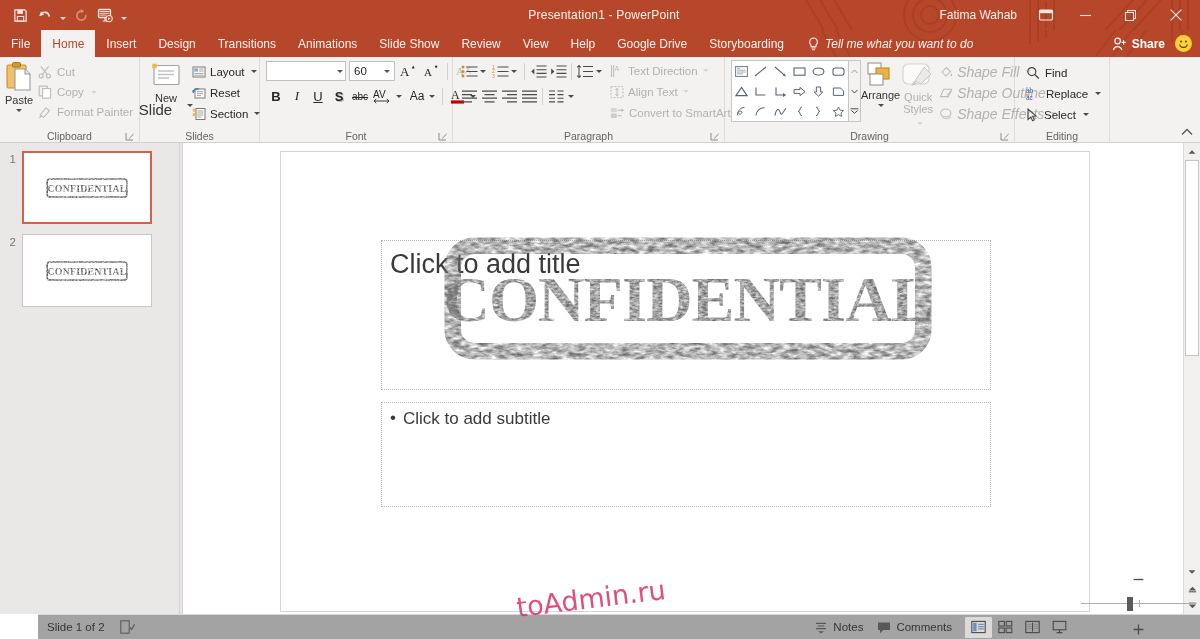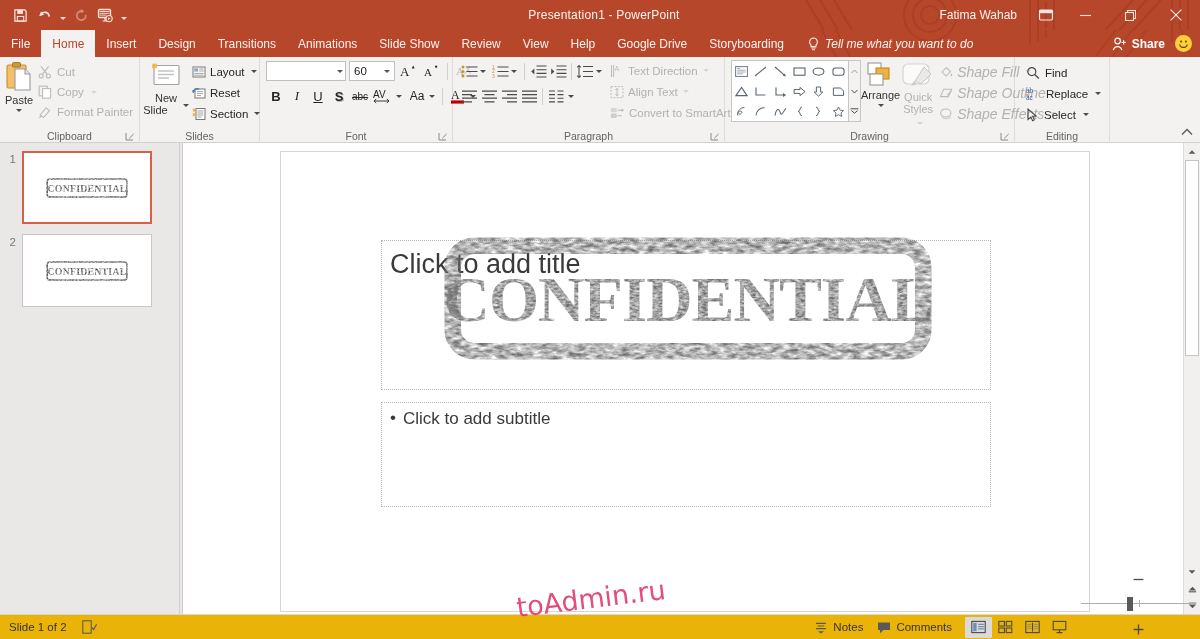--- a/index.html
+++ b/index.html
@@ -82,21 +82,21 @@
   .cb-list { display: flex; flex-direction: column; padding-top: 2px; }
   .cb-item { display: flex; align-items: center; gap: 5px; height: 20px; padding: 0 4px; border-radius: 2px; }
   .cb-txt { font-size: 11.5px; color: #b3b1af; white-space: nowrap; }
 
   
   .newslide {
     width: 44px; display: flex; flex-direction: column; align-items: center; cursor: pointer;
     border-radius: 2px; padding-top: 2px;
   }
   .ns-lbl { font-size: 11px; color: #333; line-height: 12px; text-align: center; }
-  .ns-lbl2 { font-size: 11px; color: #333; line-height: 12px; display: flex; align-items: flex-start; gap: 13px; }
+  .ns-lbl2 { font-size: 15px; color: #333; line-height: 12px; display: flex; align-items: flex-start; gap: 13px; }
   .sl-list { display: flex; flex-direction: column; padding-top: 1px; }
   .sl-item { display: flex; align-items: center; gap: 4px; height: 21px; padding: 0 4px; border-radius: 2px; cursor: pointer; }
   .sl-txt { font-size: 11.5px; color: #262626; white-space: nowrap; }
 
   
   .font-row1 { display: flex; align-items: center; gap: 3px; height: 22px; }
   .font-row2 { display: flex; align-items: center; gap: 1px; height: 22px; margin-top: 3px; }
   .fontbox {
     width: 80px; height: 20px; background: #fff; border: 1px solid #c2c0be;
     display: flex; align-items: center; padding: 0 2px 0 4px;
@@ -217,22 +217,22 @@
   .vs-btn { height: 17px; display: flex; align-items: center; justify-content: center; cursor: pointer; background: #f1f0ef; }
   .vs-track { flex: 1; position: relative; background: #f1f0ef; }
   .vs-thumb {
     position: absolute; left: 1px; right: 1px; top: 0; height: 196px;
     background: #fff; border: 1px solid #c6c4c2; cursor: pointer;
   }
   .vs-bottom { display: flex; flex-direction: column; }
 
   
   .statusbar {
-    height: 25px; flex: 0 0 25px; background: #eab308; border-top: 1px solid #d9d7d5;
-    display: flex; align-items: center; padding: 0 4px 0 9px; position: relative;
+    height: 25px; flex: 0 0 25px; background: #a3a3a3; border-top: 1px solid #d9d7d5;
+    display: flex; align-items: center; padding: 0 4px 0 9px; position: relative; margin-left: 38px;
   }
   .sb-txt { font-size: 11.5px; color: #373533; white-space: nowrap; }
   .sb-item { display: flex; align-items: center; gap: 5px; padding: 0 7px; height: 21px; border-radius: 2px; cursor: pointer; }
   .sb-right { margin-left: auto; display: flex; align-items: center; }
   .view-btns { display: flex; align-items: center; margin: 0 8px 0 6px; }
   .view-btn {
     width: 27px; height: 21px; display: flex; align-items: center; justify-content: center;
     cursor: pointer; border-radius: 1px;
   }
   .view-btn.active { background: #dcdad8; }

